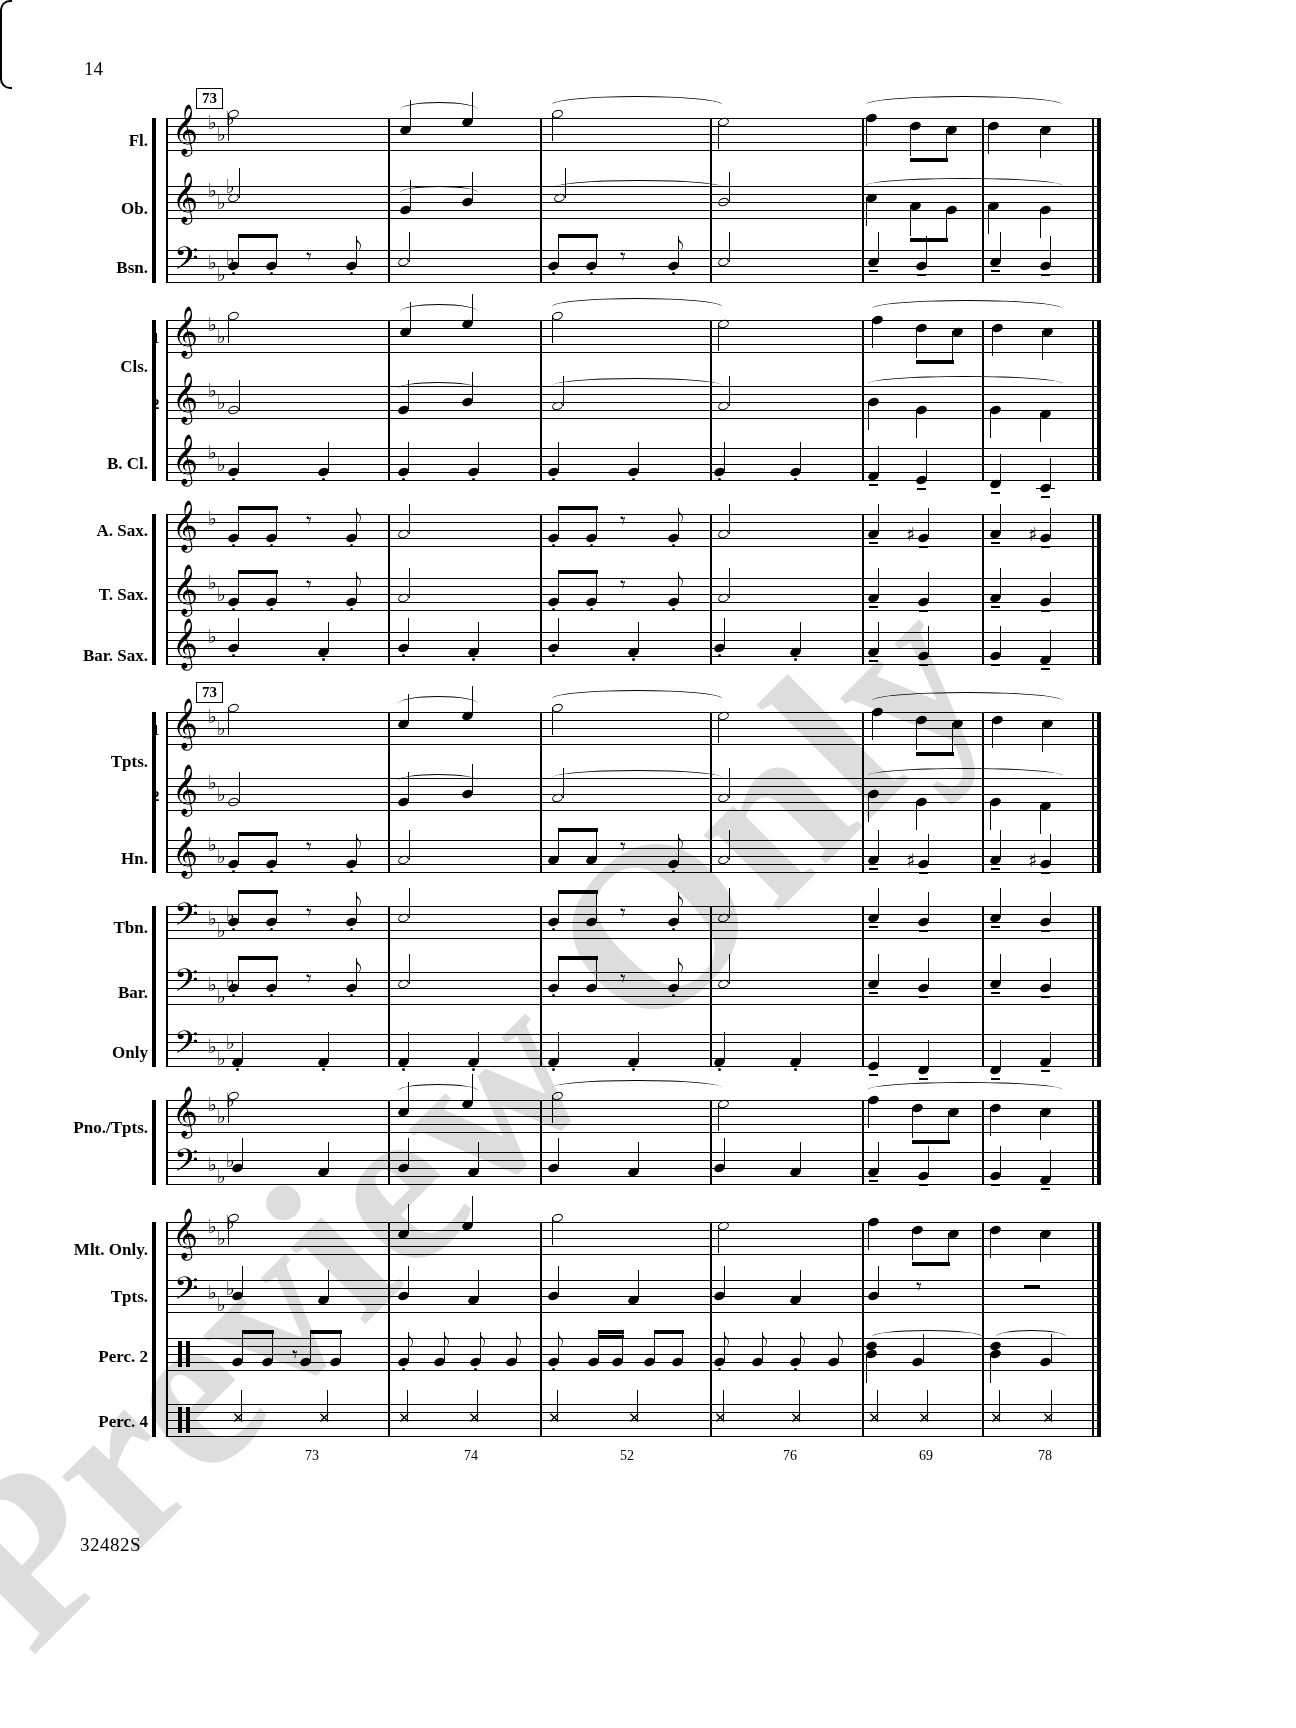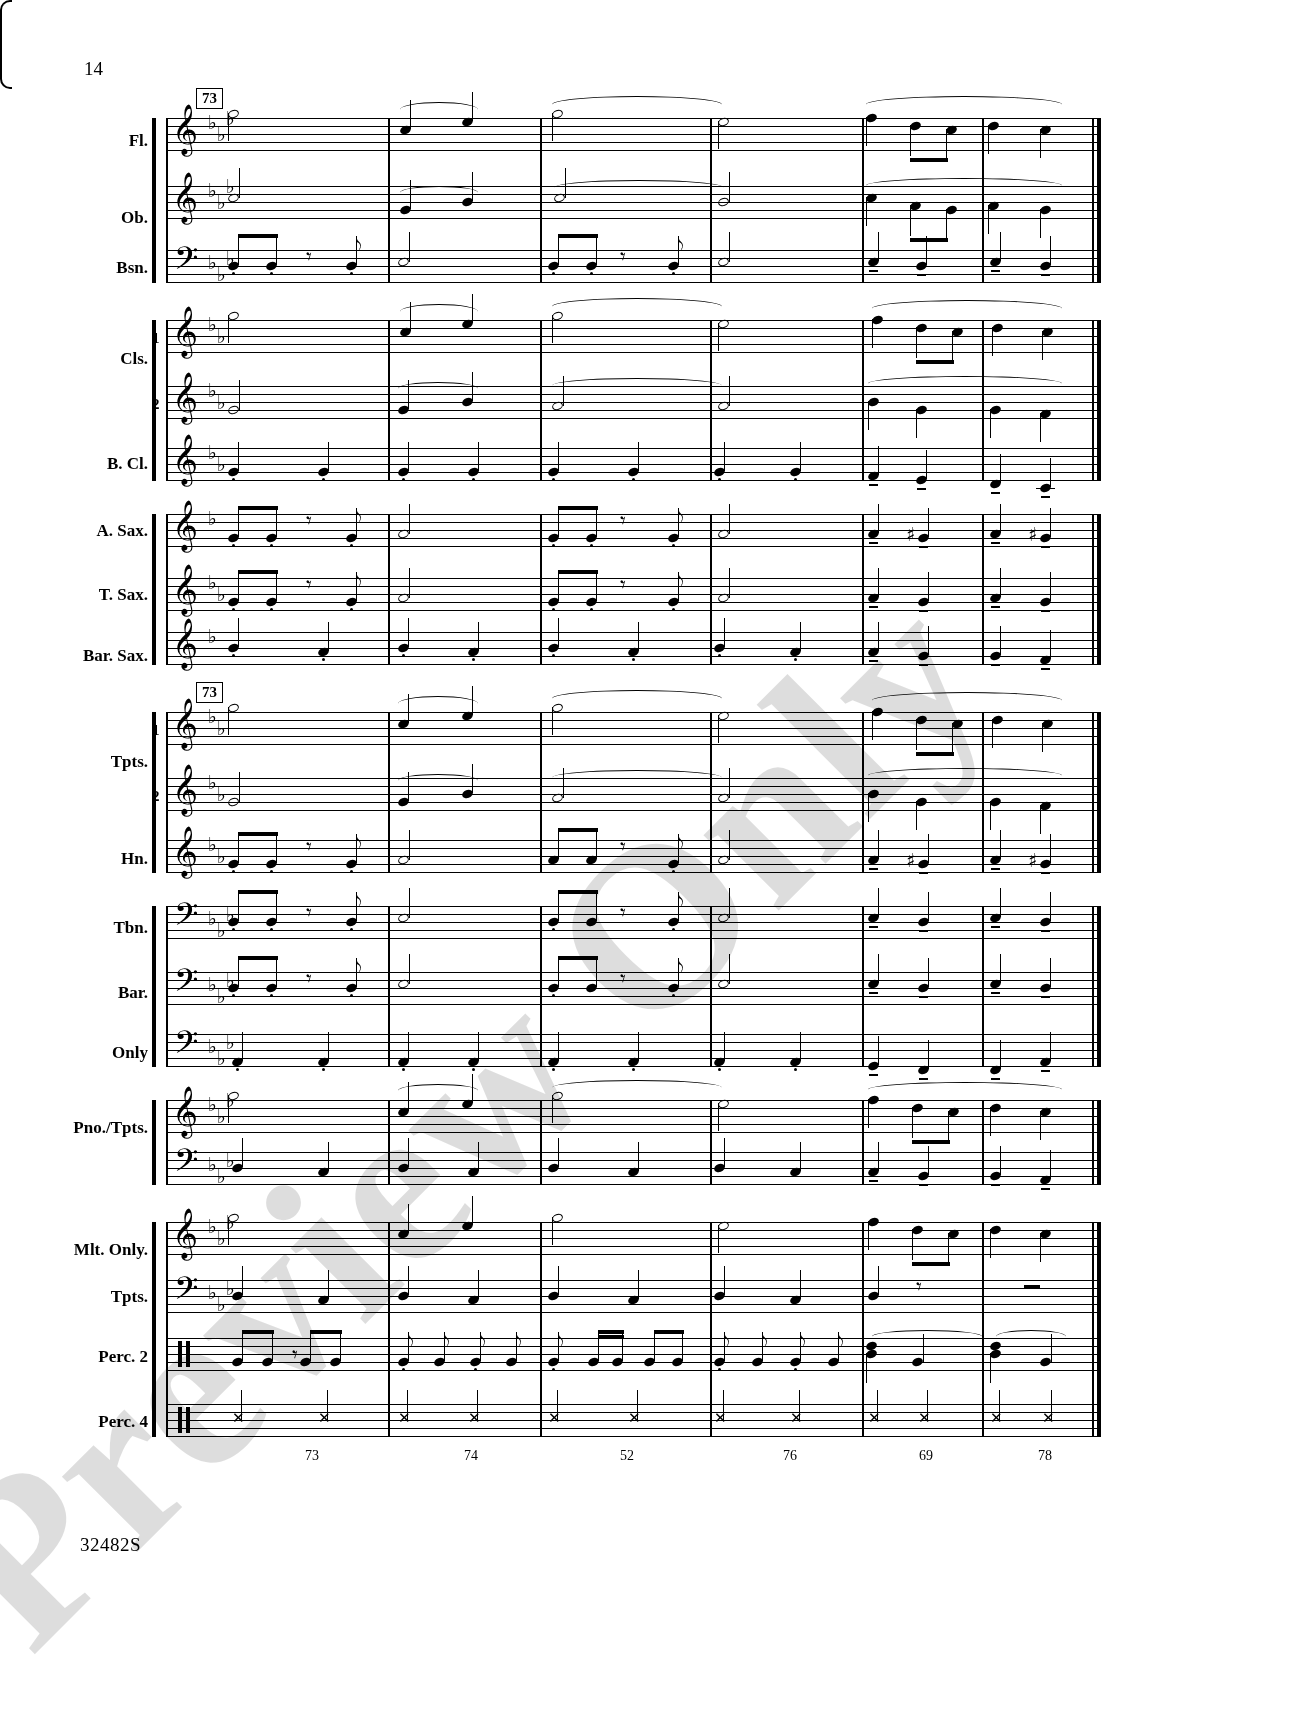--- a/index.html
+++ b/index.html
@@ -355,24 +355,24 @@
       <div class="barline" style="left: 1092px; top: 906px; height: 161px;"></div>
       <div class="heavybar" style="left: 1097px; top: 906px; height: 161px;"></div>
       <div class="barline" style="left: 1092px; top: 1100px; height: 85px;"></div>
       <div class="heavybar" style="left: 1097px; top: 1100px; height: 85px;"></div>
       <div class="barline" style="left: 1092px; top: 1222px; height: 215px;"></div>
       <div class="heavybar" style="left: 1097px; top: 1222px; height: 215px;"></div>
       <div class="" style="left: 152px; top: 1100px; width: 10px; height: 85px; border-top: 2px solid rgb(0, 0, 0); border-right: none; border-bottom: 2px solid rgb(0, 0, 0); border-left: 2px solid rgb(0, 0, 0); border-image: initial; border-radius: 10px 0px 0px 10px;"></div>
       <div class="rehearsal" style="left: 196px; top: 88px;">73</div>
       <div class="rehearsal" style="left: 196px; top: 682px;">73</div>
       <div class="inst-label" style="left: 40px; top: 131px; width: 108px;">Fl.</div>
-      <div class="inst-label" style="left: 40px; top: 208px; width: 108px;">Ob.</div>
+      <div class="inst-label" style="left: 40px; top: 199px; width: 108px;">Ob.</div>
       <div class="inst-label" style="left: 40px; top: 258px; width: 108px;">Bsn.</div>
       <div class="num-label" style="left: 152px; top: 330px;">1</div>
-      <div class="inst-label" style="left: 40px; top: 349px; width: 108px;">Cls.</div>
+      <div class="inst-label" style="left: 40px; top: 357px; width: 108px;">Cls.</div>
       <div class="num-label" style="left: 152px; top: 396px;">2</div>
       <div class="inst-label" style="left: 40px; top: 454px; width: 108px;">B. Cl.</div>
       <div class="inst-label" style="left: 40px; top: 521px; width: 108px;">A. Sax.</div>
       <div class="inst-label" style="left: 40px; top: 585px; width: 108px;">T. Sax.</div>
       <div class="inst-label" style="left: 40px; top: 646px; width: 108px;">Bar. Sax.</div>
       <div class="num-label" style="left: 152px; top: 722px;">1</div>
       <div class="inst-label" style="left: 40px; top: 752px; width: 108px;">Tpts.</div>
       <div class="num-label" style="left: 152px; top: 788px;">2</div>
       <div class="inst-label" style="left: 40px; top: 849px; width: 108px;">Hn.</div>
       <div class="inst-label" style="left: 40px; top: 918px; width: 108px;">Tbn.</div>

